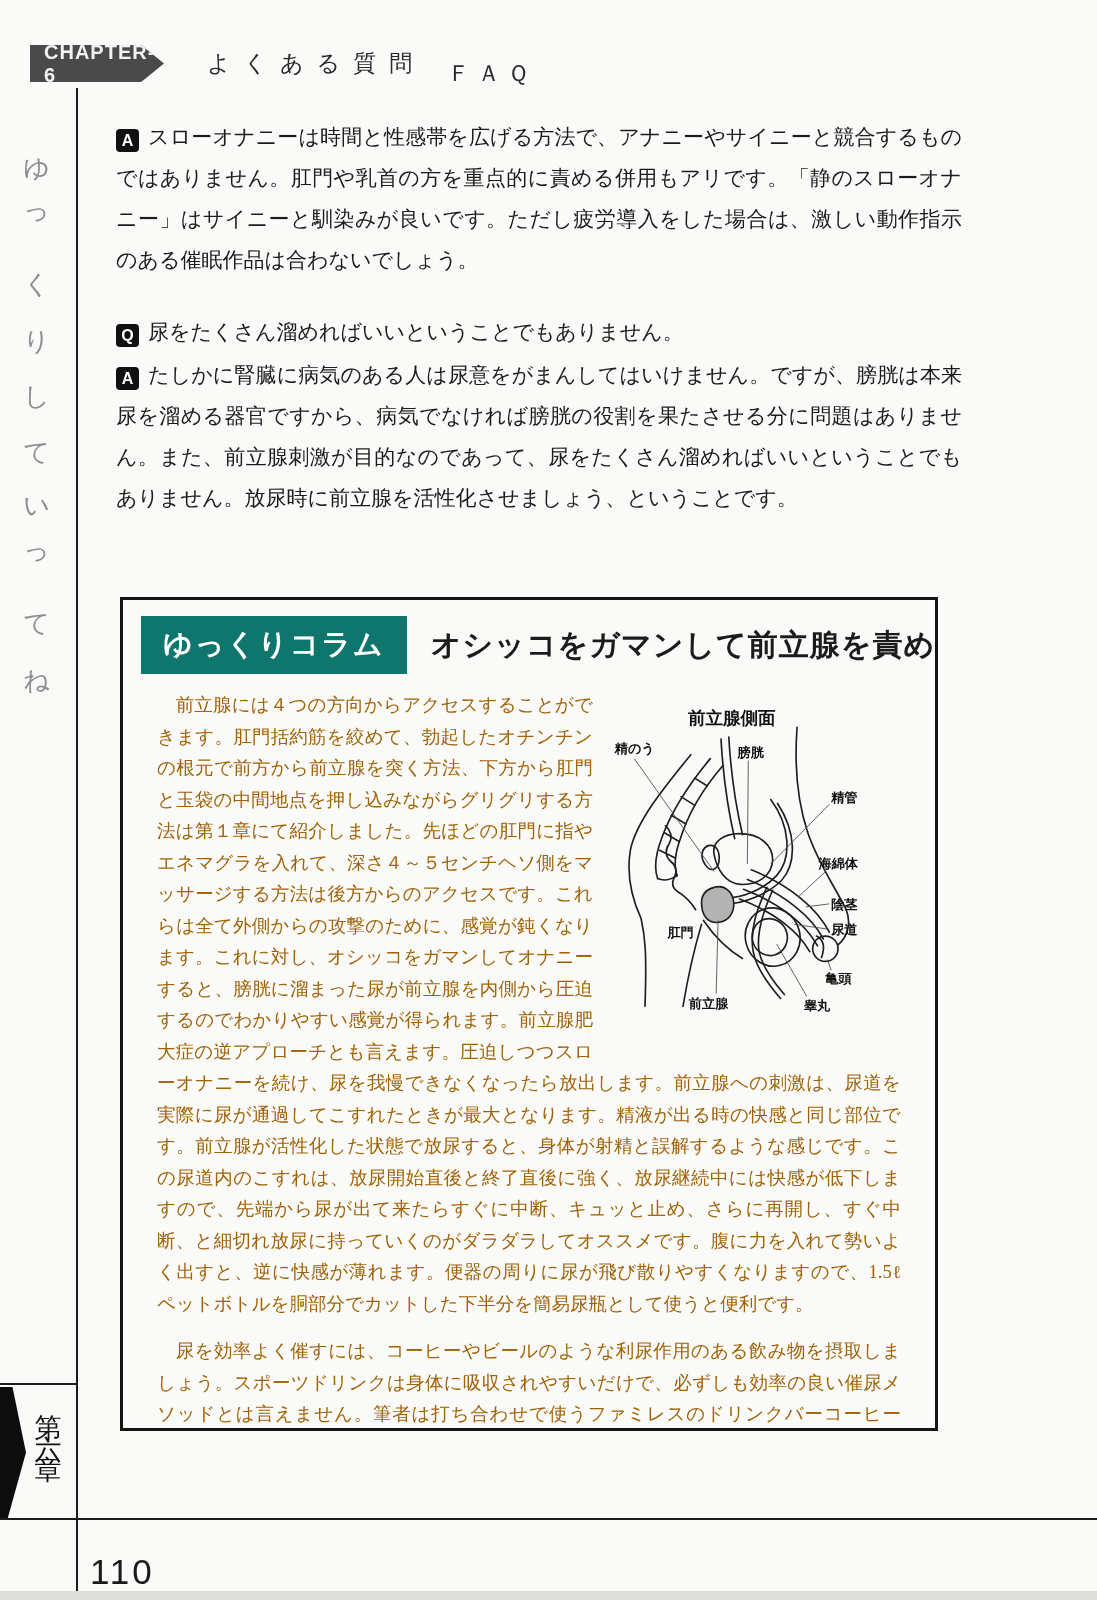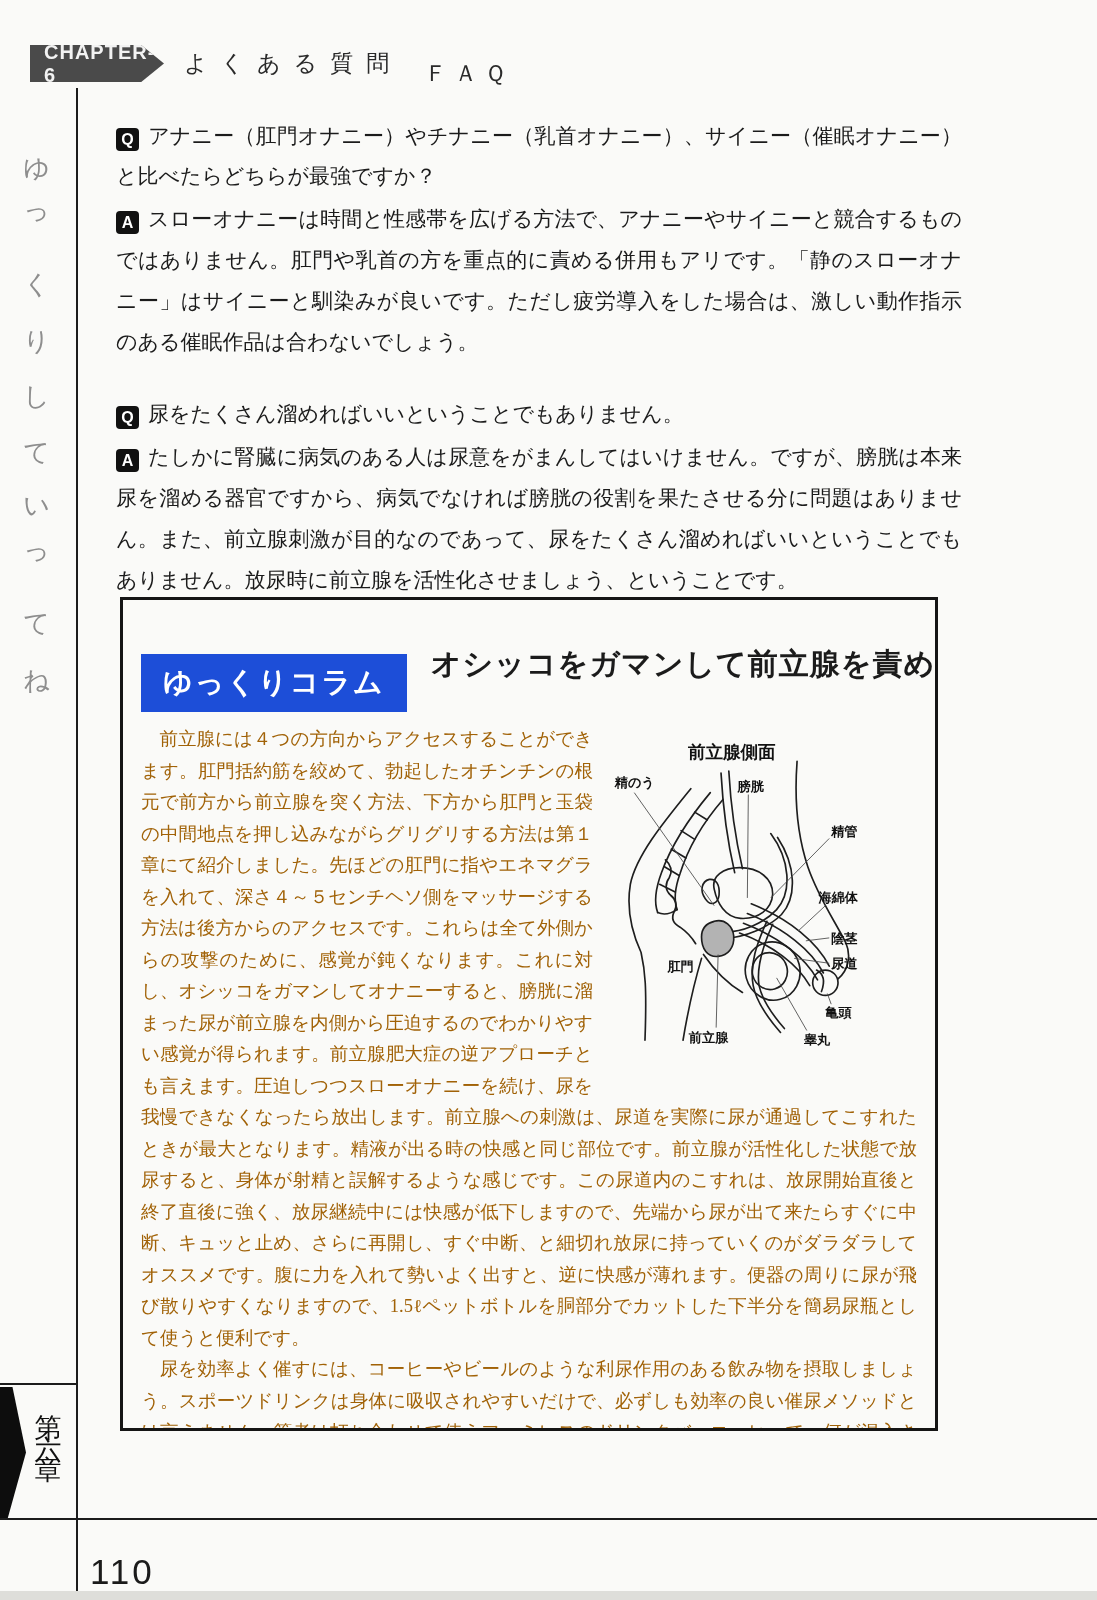--- a/index.html
+++ b/index.html
@@ -16,21 +16,21 @@
   
   .top-header{position:absolute;left:30px;top:38px;display:flex;align-items:center;}
   .chapter-badge{
     width:134px;height:37px;
     background:#4a4a4a;
     clip-path:polygon(0 0,83% 0,100% 50%,83% 100%,0 100%);
     color:#f2f2f2;font-size:20px;font-weight:bold;letter-spacing:1px;
     display:flex;align-items:center;justify-content:flex-start;
     padding-left:14px;box-sizing:border-box;
   }
-  .header-title{font-size:23px;letter-spacing:13px;margin-left:20px;color:#2a2a2a;}
+  .header-title{font-size:23px;letter-spacing:13px;margin-left:43px;color:#2a2a2a;}
   .header-sub{font-size:23px;letter-spacing:7px;margin-left:22px;color:#2a2a2a;margin-top:20px;}
   
   .v-rule{position:absolute;left:76px;top:88px;width:2px;height:1512px;background:#1c1c1c;}
   .side-note{
     position:absolute;left:20px;top:140px;
     writing-mode:vertical-rl;text-orientation:upright;
     font-size:26px;letter-spacing:27px;color:#8e8e8e;
     font-family:"DejaVu Sans",sans-serif;
   }
   
@@ -44,29 +44,29 @@
     font-size:16px;font-weight:bold;margin-right:9px;vertical-align:-2px;
   }
   
   .column-box{
     position:absolute;left:120px;top:597px;width:818px;height:834px;
     border:3px solid #151515;box-sizing:border-box;
     padding:14px 18px 10px 18px;overflow:hidden;
   }
   .column-header{display:flex;align-items:center;margin:2px 0 12px 0;}
   .column-badge{
-    background:#1d4ed8;color:#fff;font-size:29px;font-weight:bold;
-    letter-spacing:2px;padding:9px 22px;white-space:nowrap;margin-top:38px;
+    background:#0f766e;color:#fff;font-size:29px;font-weight:bold;
+    letter-spacing:2px;padding:9px 22px;white-space:nowrap;
   }
   .column-title{font-size:30px;font-weight:bold;letter-spacing:1px;margin-left:24px;white-space:nowrap;}
   .column-body{
     font-family:"Liberation Serif","DejaVu Serif",serif;
     font-size:18.5px;line-height:31.5px;text-align:justify;color:#a16207;
   }
-  .column-body p{margin:0;}
+  .column-body p{margin:16px;}
   
   .diagram-float{float:right;width:312px;height:342px;margin:0 0 6px 12px;}
   .diagram-float svg{width:100%;height:100%;}
   .anat{fill:none;stroke:#1e1e1e;stroke-width:1.7;stroke-linecap:round;stroke-linejoin:round;}
   .lead{stroke:#4d4d4d;stroke-width:0.9;}
   .dlabel{font-family:"Liberation Sans","DejaVu Sans",sans-serif;font-size:13.5px;font-weight:bold;fill:#111;}
   .dtitle{font-family:"Liberation Sans","DejaVu Sans",sans-serif;font-size:18px;font-weight:bold;fill:#111;text-anchor:middle;}
   
   .footer-line{position:absolute;left:0;top:1518px;width:1097px;height:2px;background:#1c1c1c;}
   .chapter-tab{position:absolute;left:0;top:1383px;width:78px;height:135px;border-top:2px solid #1c1c1c;box-sizing:border-box;}
@@ -91,21 +91,20 @@
     <div class="chapter-badge">CHAPTER-6</div>
     <div class="header-title">よくある質問</div>
     <div class="header-sub">ＦＡＱ</div>
   </div>
 
   <div class="v-rule"></div>
   <div class="side-note">ゆっくりしていってね</div>
 
   <div class="faq">
     <div class="faq-item">
-      <p class="q-line"><span class="qa-icon">Q</span><span>アナニー（肛門オナニー）やチナニー（乳首オナニー）、サイニー（催眠オナニー）と比べたらどちらが最強ですか？</span></p>
       <p class="a-line"><span class="qa-icon">A</span><span>スローオナニーは時間と性感帯を広げる方法で、アナニーやサイニーと競合するものではありません。肛門や乳首の方を重点的に責める併用もアリです。「静のスローオナニー」はサイニーと馴染みが良いです。ただし疲労導入をした場合は、激しい動作指示のある催眠作品は合わないでしょう。</span></p>
     </div>
     <div class="faq-item">
       <p class="q-line"><span class="qa-icon">Q</span><span>尿をたくさん溜めればいいということでもありません。</span></p>
       <p class="a-line"><span class="qa-icon">A</span><span>たしかに腎臓に病気のある人は尿意をがまんしてはいけません。ですが、膀胱は本来尿を溜める器官ですから、病気でなければ膀胱の役割を果たさせる分に問題はありません。また、前立腺刺激が目的なのであって、尿をたくさん溜めればいいということでもありません。放尿時に前立腺を活性化させましょう、ということです。</span></p>
     </div>
   </div>
 
   <div class="column-box">
     <div class="column-header">

